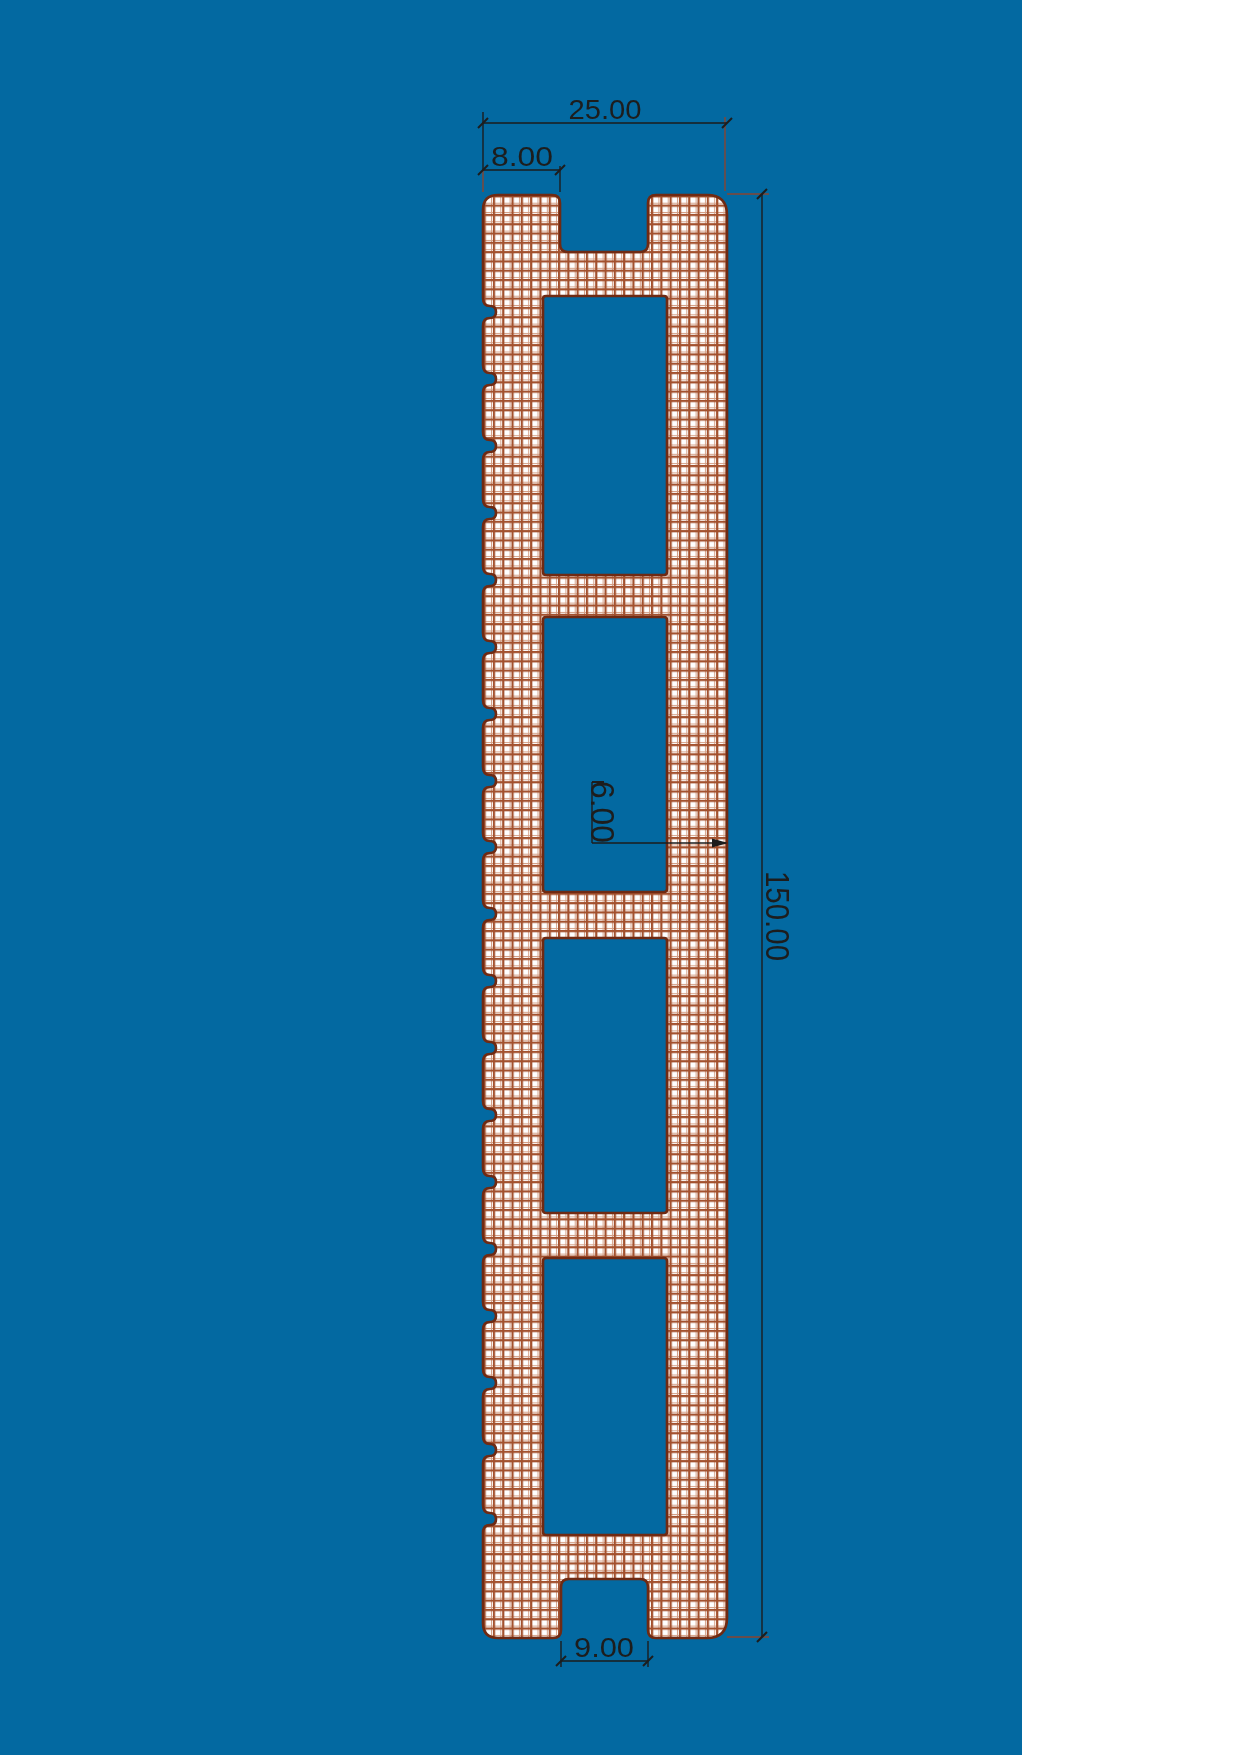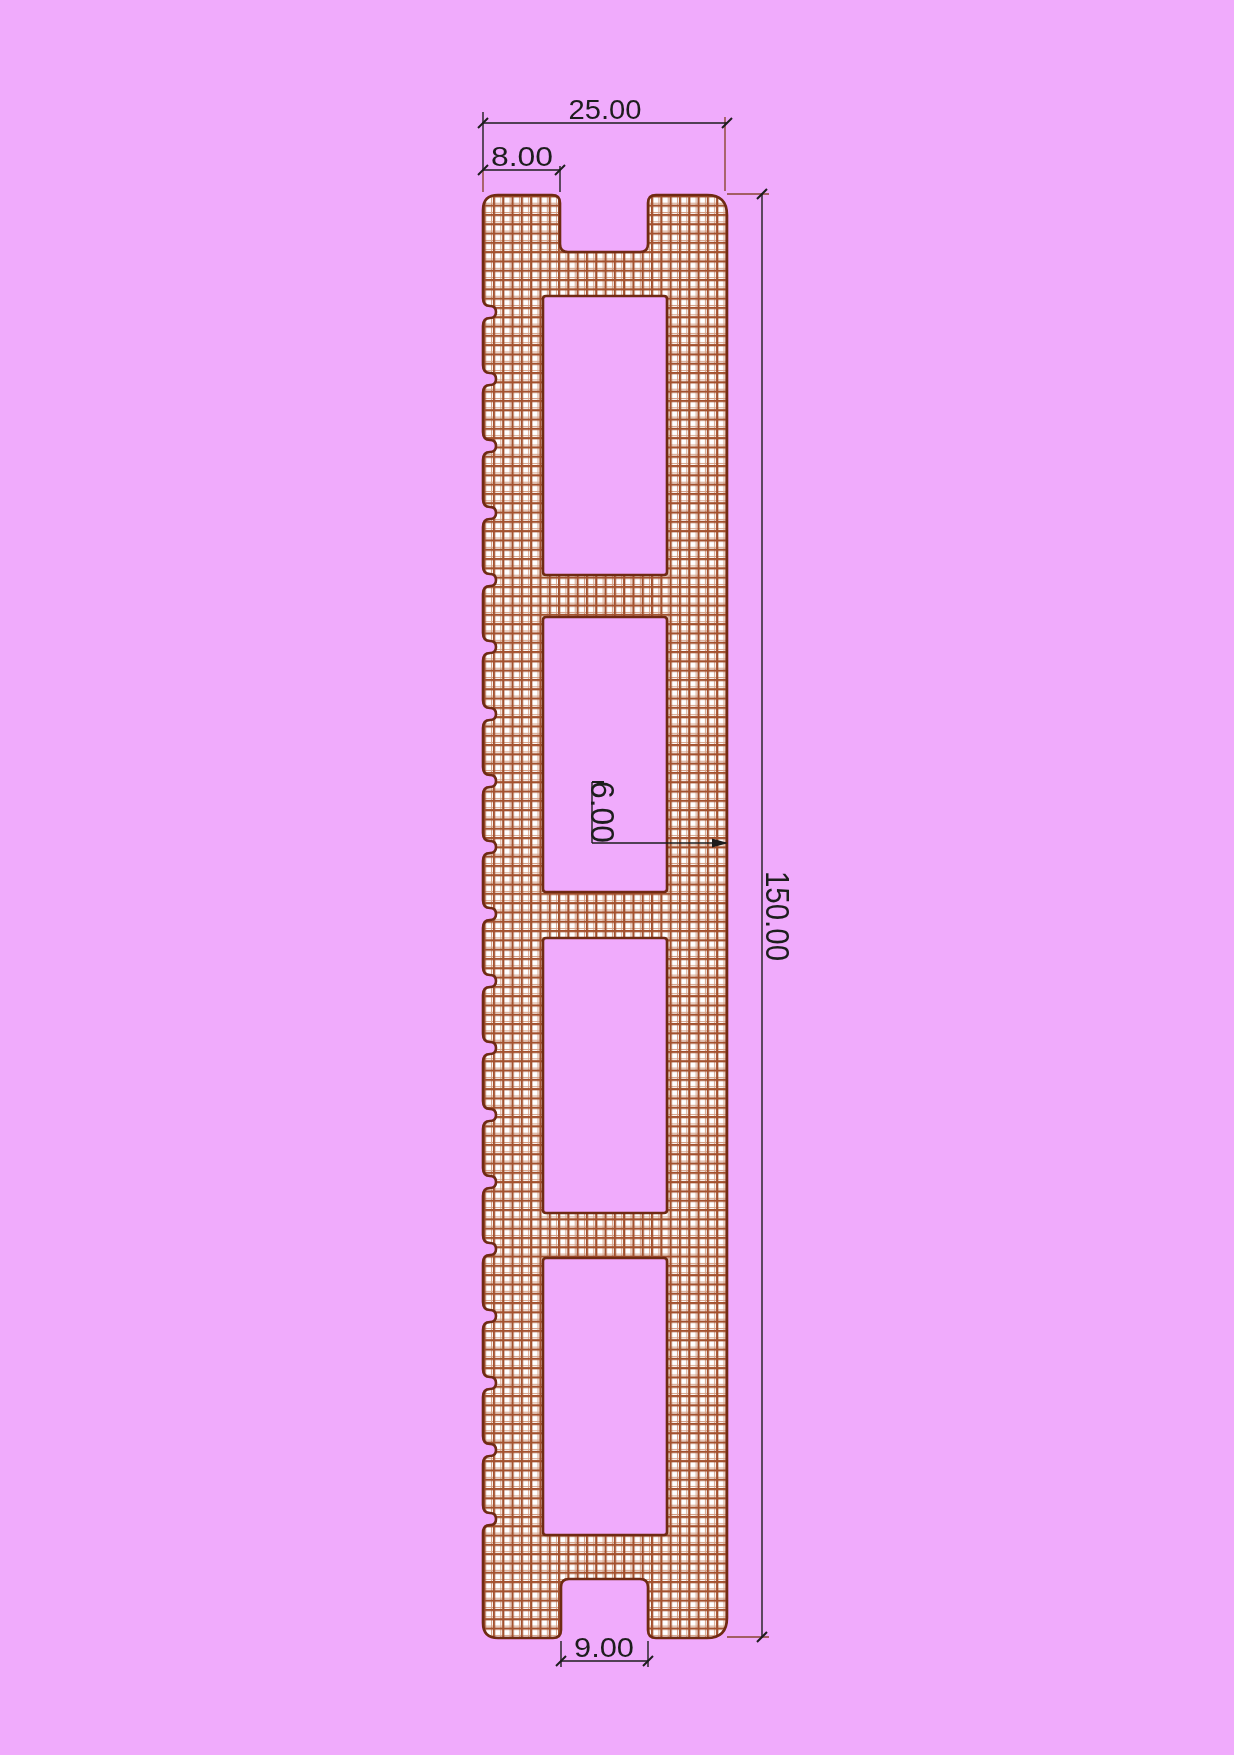--- a/index.html
+++ b/index.html
@@ -1,16 +1,16 @@
 <!DOCTYPE html>
 <html><head>
 <meta charset="utf-8">
 <style>
   html,body{margin:0;padding:0;background:#ffffff;}
-  .canvas{width:1234px;height:1755px;position:relative;background:#f0abfc;overflow:hidden;
+  .canvas{width:1022px;height:1755px;position:relative;background:#0369a1;overflow:hidden;
           font-family:"Liberation Sans", sans-serif;}
   svg{display:block;}
   text{font-family:"Liberation Sans", sans-serif;}
 </style>
 </head>
 <body>
 
 <div class="canvas">
 <svg width="1241" height="1755" viewBox="0 0 1241 1755">
   <defs>

